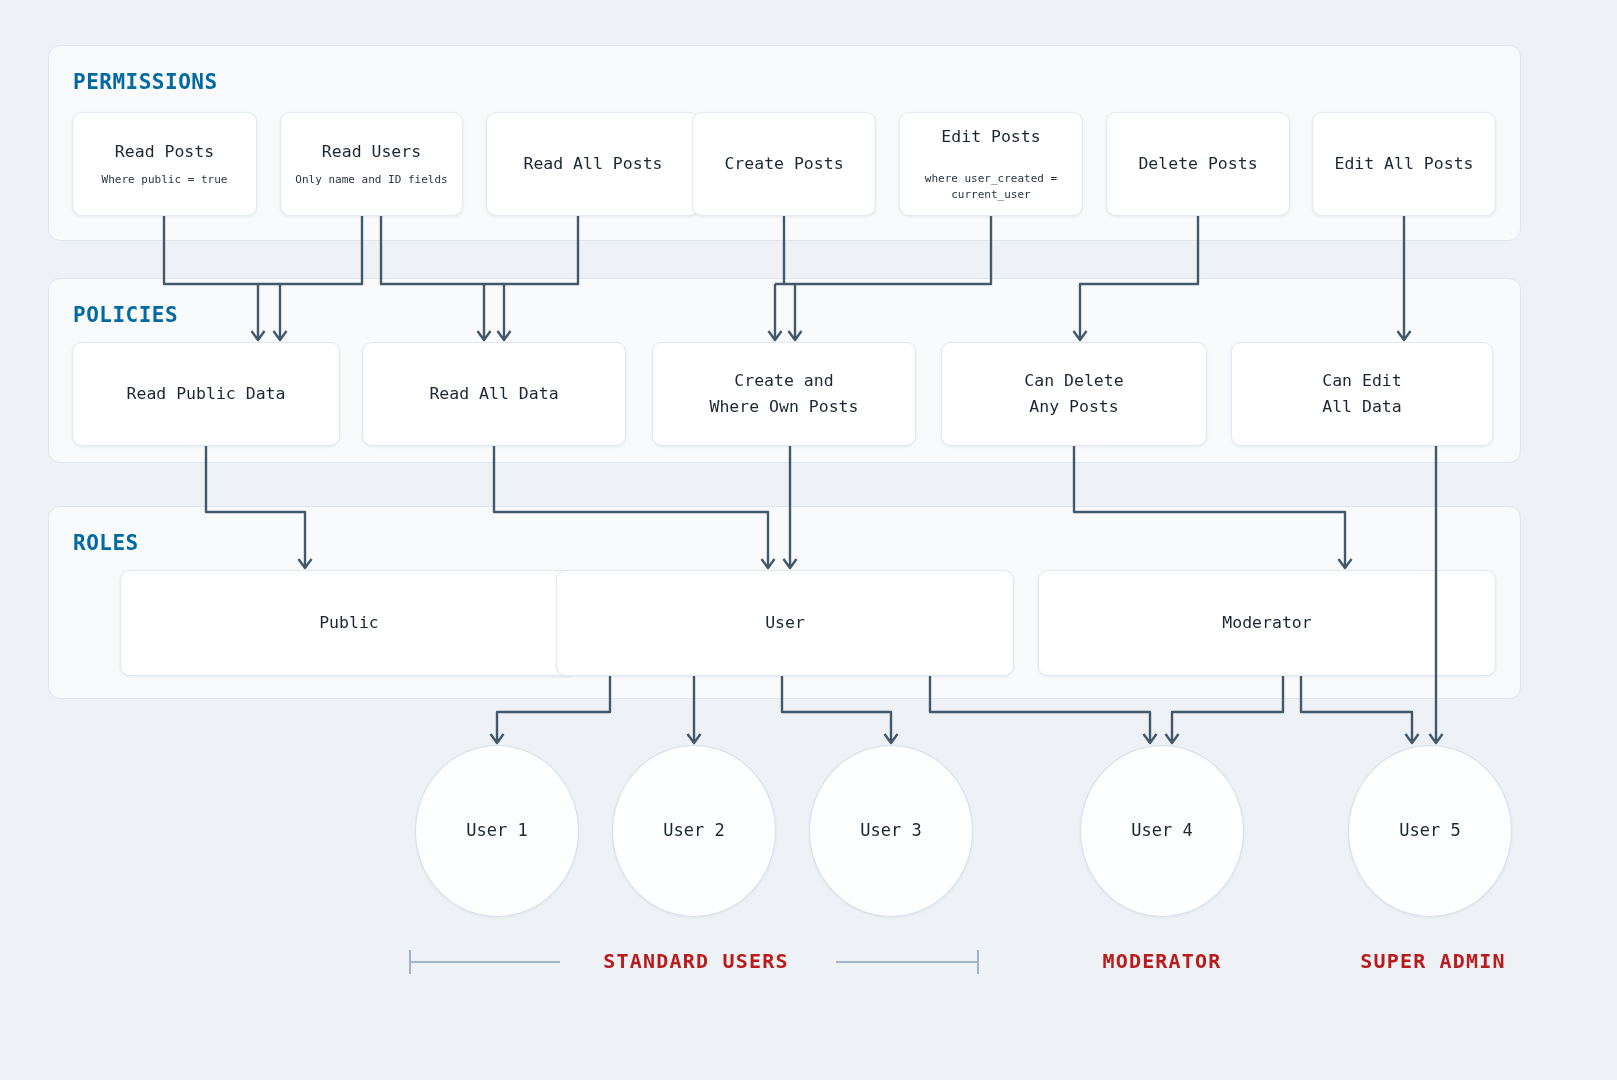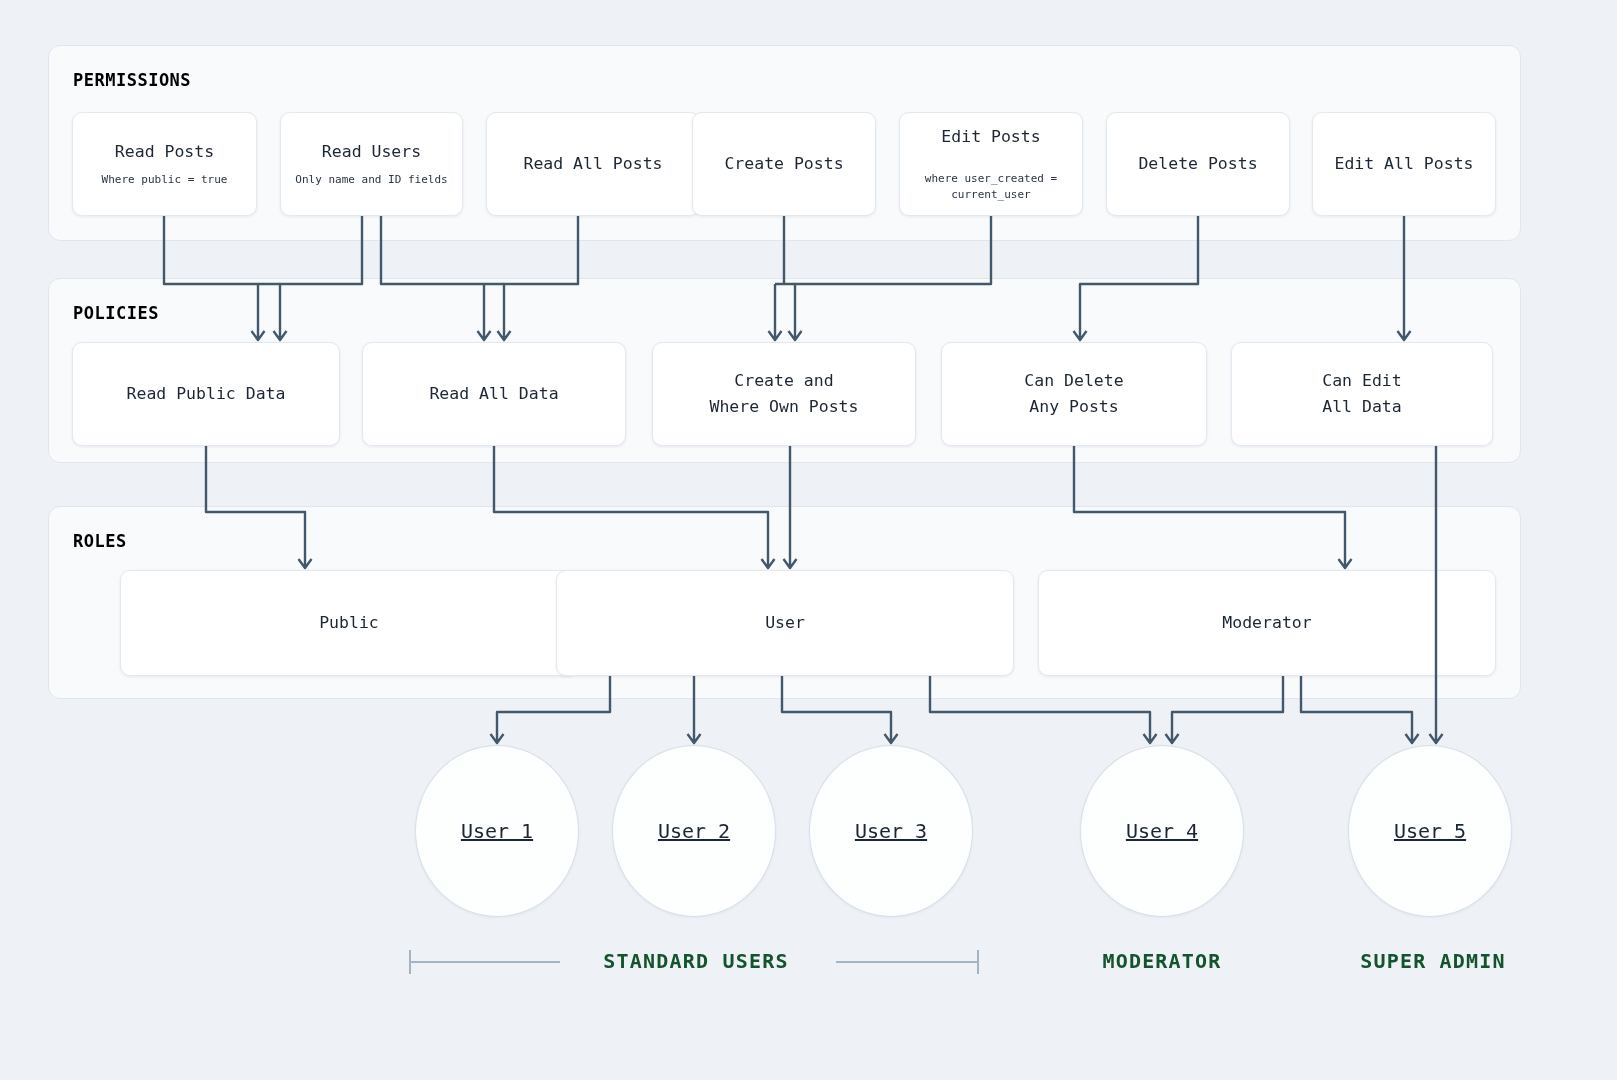--- a/index.html
+++ b/index.html
@@ -11,21 +11,21 @@
   }
   .panel{
     position:absolute;background:#f8fafc;border:1px solid #dfe6ee;
     border-radius:12px;box-sizing:border-box;z-index:1;
   }
   .panel-permissions{left:48px;top:45px;width:1473px;height:196px;}
   .panel-policies{left:48px;top:278px;width:1473px;height:185px;}
   .panel-roles{left:48px;top:506px;width:1473px;height:193px;}
   .section-title{
     position:absolute;left:24px;top:24px;margin:0;
-    font-size:17px;font-weight:700;letter-spacing:.5px;color:#000000;
+    font-size:21px;font-weight:700;letter-spacing:.5px;color:#0369a1;
   }
   .node{
     position:absolute;background:#ffffff;border:1px solid #e3e9f0;border-radius:10px;
     box-shadow:0 1px 3px rgba(24,39,58,.08);box-sizing:border-box;
     display:flex;flex-direction:column;align-items:center;justify-content:center;
     gap:7px;text-align:center;z-index:2;
   }
   .node-title{font-size:16.5px;font-weight:500;color:#1c2733;white-space:pre-line;line-height:1.6;}
   .node-sub{font-size:11px;font-weight:400;color:#2a3542;white-space:pre-line;line-height:1.5;}
   .node-sub:empty{display:none;}
@@ -47,33 +47,33 @@
   .r1{left:72px;top:570px;width:458px;height:106px;margin-left:48px;}
   .r2{left:556px;top:570px;width:458px;height:106px;}
   .r3{left:1038px;top:570px;width:458px;height:106px;}
   
   .circle{
     position:absolute;width:164px;height:172px;border-radius:50%;
     background:#fdfefe;border:1px solid #d7dfe9;box-sizing:border-box;
     box-shadow:0 1px 3px rgba(24,39,58,.05);
     display:flex;align-items:center;justify-content:center;z-index:2;
   }
-  .circle .node-title{font-size:20px;text-decoration:underline;}
+  .circle .node-title{font-size:17px;}
   .c1{left:415px;top:745px;}
   .c2{left:612px;top:745px;}
   .c3{left:809px;top:745px;}
   .c4{left:1080px;top:745px;}
   .c5{left:1348px;top:745px;}
   
   .edges{position:absolute;left:0;top:0;width:1617px;height:1080px;z-index:3;pointer-events:none;}
   .edges path{stroke:#44586b;stroke-width:2.4;fill:none;stroke-linejoin:round;stroke-linecap:butt;}
   
   .group-label{
     position:absolute;top:949px;font-size:20px;font-weight:700;
-    letter-spacing:1.2px;color:#14532d;text-align:center;z-index:2;
+    letter-spacing:1.2px;color:#b91c1c;text-align:center;z-index:2;
   }
   .label-standard{left:496px;width:400px;}
   .label-moderator{left:1062px;width:200px;}
   .label-superadmin{left:1308px;width:250px;}
   .bracket{position:absolute;background:#a2b4c6;z-index:1;}
   .bracket-line{height:2px;top:961px;}
   .bracket-line-left{left:410px;width:150px;}
   .bracket-line-right{left:836px;width:142px;}
   .bracket-tick{width:2px;height:24px;top:950px;}
   .bracket-tick-left{left:409px;}

